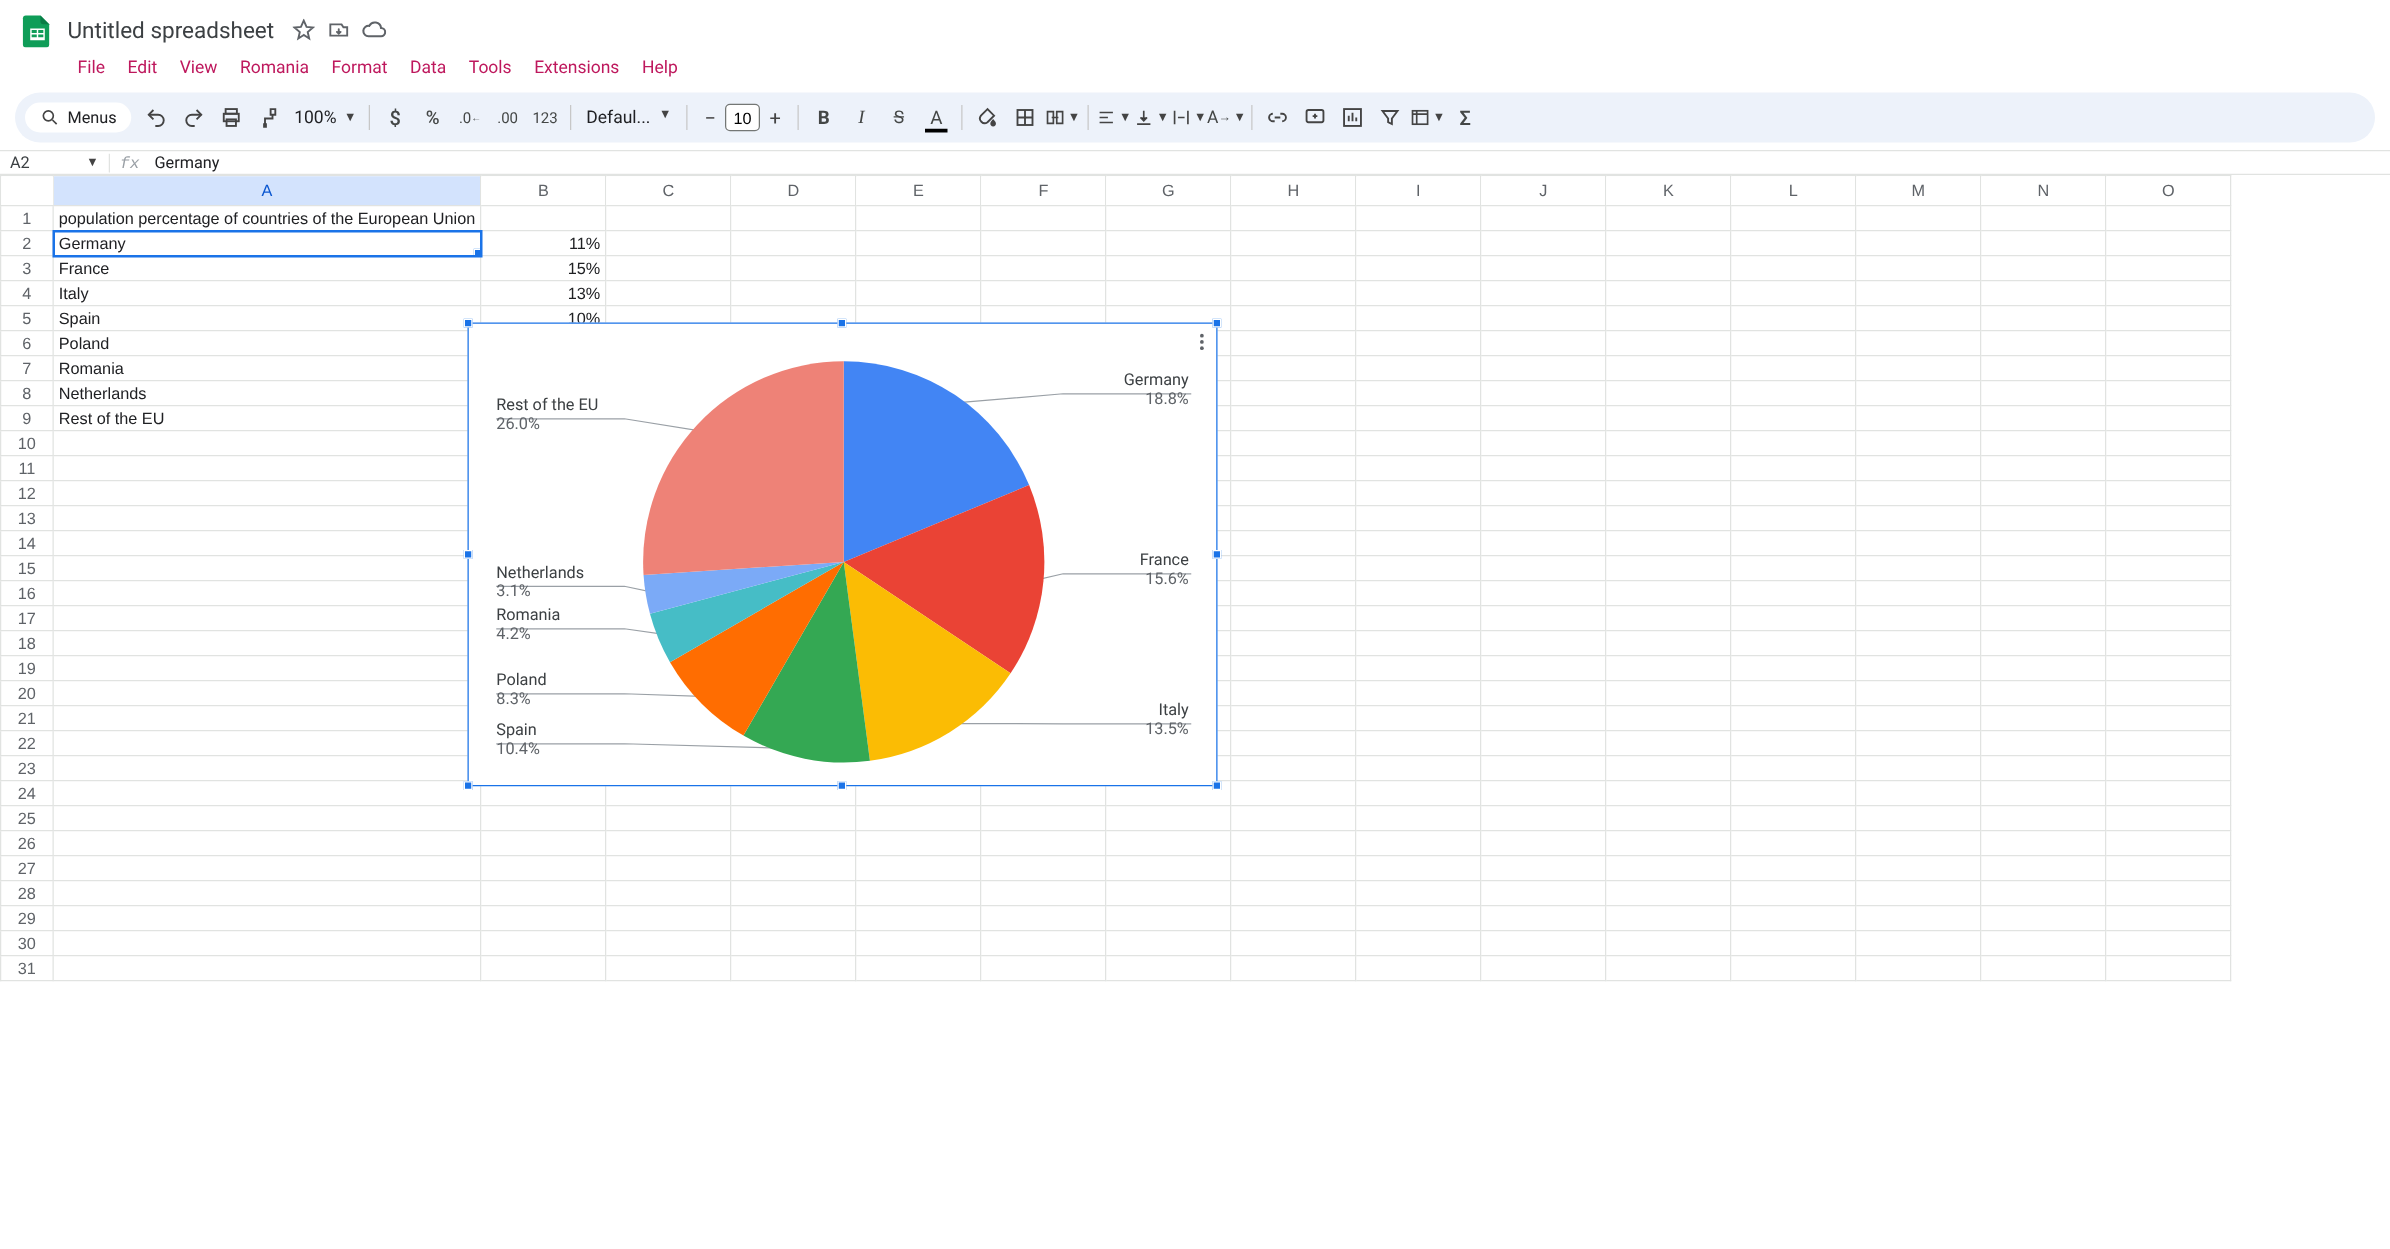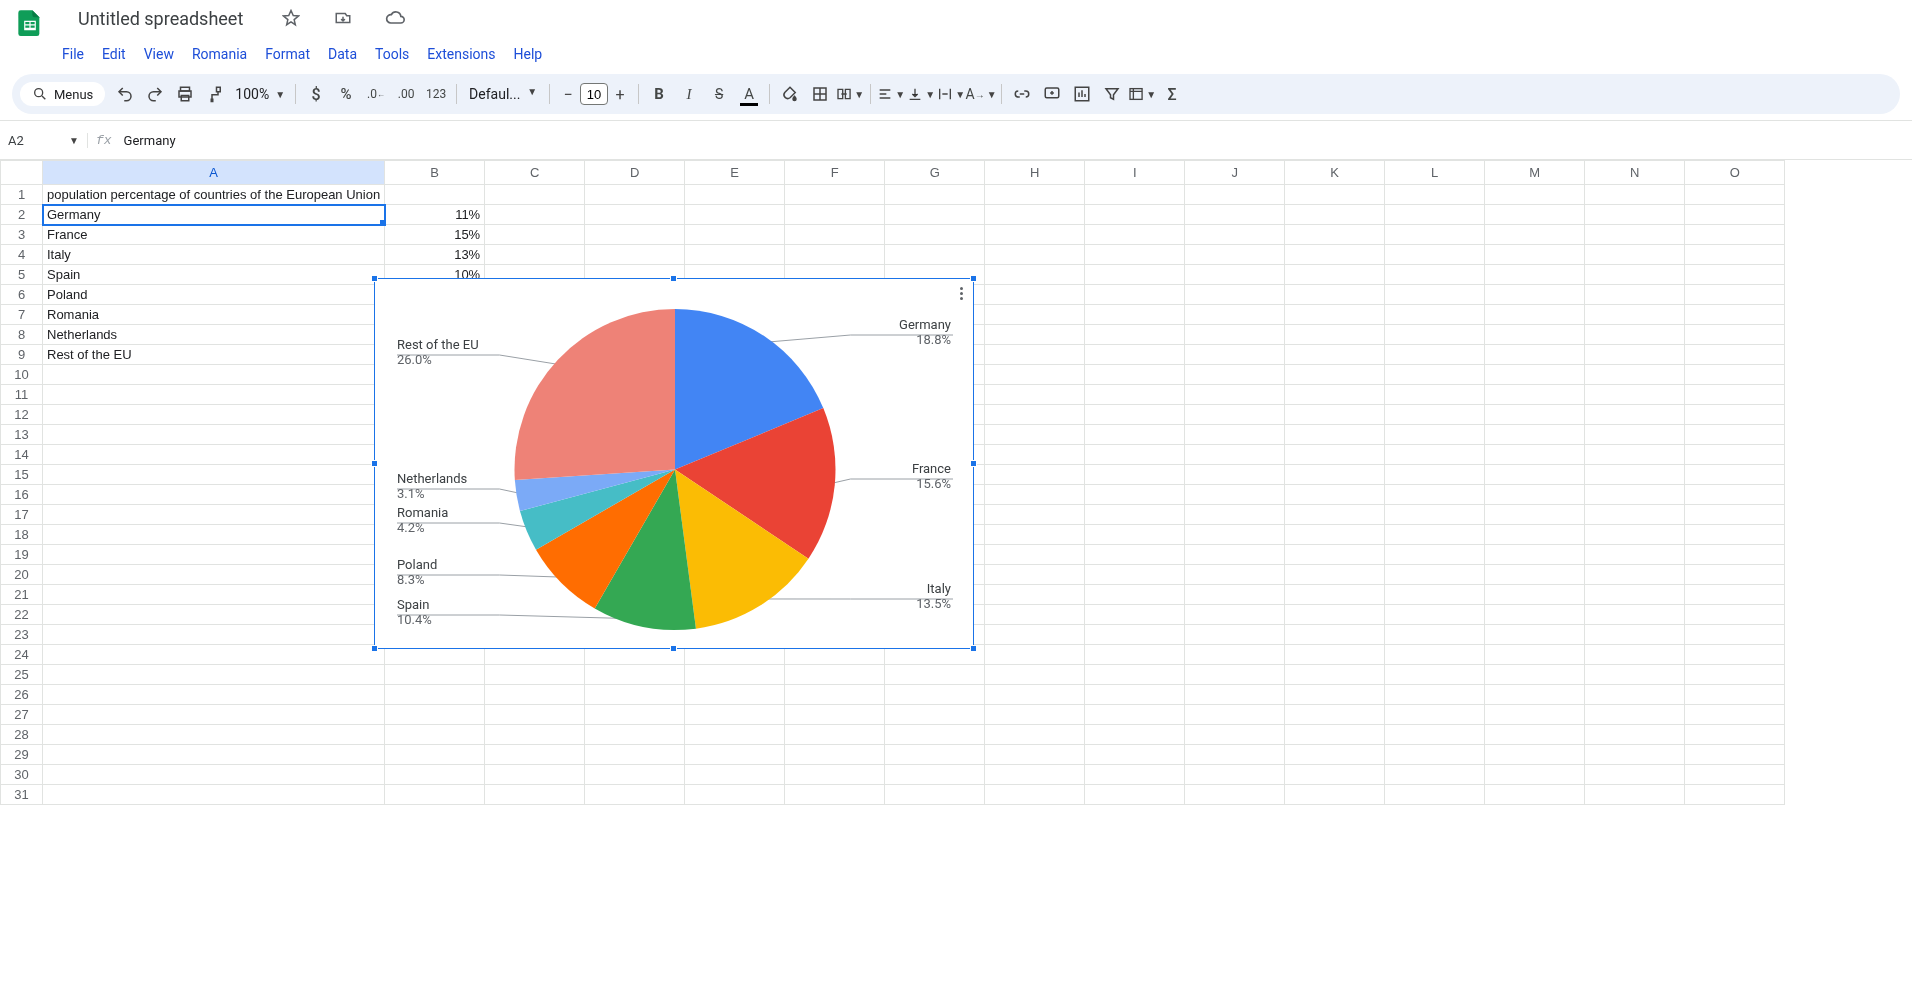--- a/index.html
+++ b/index.html
@@ -1,44 +1,44 @@
 <!DOCTYPE html>
 <html><head>
 <meta charset="utf-8">
 <style>
   * { box-sizing: border-box; }
   body { margin:0; font-family: "Google Sans", Roboto, Arial, sans-serif; font-size:13px; color:#202124; background:#fff; overflow:hidden; user-select:none; }
 
   
-  .titlebar { display:flex; align-items:flex-start; padding:8px 16px 0 16px; height:40px;gap:24px; }
+  .titlebar { display:flex; align-items:center; padding:8px 16px 0 16px; height:40px; }
   .logo { width:28px; height:28px; margin-right:10px; }
   .docname { font-size:18px; color:#3c4043; margin-right:10px; }
   .title-icon { width:20px; height:20px; margin:0 4px; display:flex; align-items:center; justify-content:center; color:#5f6368; }
 
   
   .menubar { display:flex; align-items:center; padding:0 16px 0 54px; height:28px; font-size:14px; }
-  .menuitem { padding:4px 8px; margin-right:2px; color:#1d4ed8; border-radius:4px; cursor:pointer;text-align:center; }
+  .menuitem { padding:4px 8px; margin-right:2px; color:#be185d; border-radius:4px; cursor:pointer;text-align:center; }
 
   
   .toolbar-wrap { padding:6px 12px; }
   .toolbar { display:flex; align-items:center; background:#edf2fa; border-radius:24px; height:40px; padding:0 8px; gap:2px; }
   .tb-btn { width:28px; height:28px; display:flex; align-items:center; justify-content:center; color:#444746; border-radius:4px; cursor:pointer; font-size:14px;}
   .tb-sep { width:1px; height:20px; background:#c7c7c7; margin:0 4px; }
   .menus-pill { display:flex; align-items:center; gap:6px; background:#fff; border-radius:18px; padding:4px 12px; margin-right:4px; }
   .zoom { display:flex; align-items:center; font-size:14px; padding:0 4px; gap:4px;}
   .font-sel { display:flex; font-size:14px; padding:0 6px; width:80px; overflow:hidden; white-space:nowrap;}
   .fontsize-box { display:flex; align-items:center; gap:0; }
   .fs-btn{ width:24px;height:24px;display:flex;align-items:center;justify-content:center;color:#444;font-size:16px;cursor:pointer;}
   .fs-input{ width:28px;height:22px;border:1px solid #747775; border-radius:4px; text-align:center; font-size:13px; background:#fff;}
   .dd-caret{ font-size:10px; color:#444; margin-left:2px;}
   .text-color-underline{position:relative;}
   .text-color-underline::after{content:'';position:absolute;bottom:2px;left:5px;right:5px;height:3px;background:#000;}
 
   
-  .formula-row { display:flex; align-items:center; border-top:1px solid #e1e3e1; border-bottom:1px solid #e1e3e1; height:40px; }
+  .formula-row { display:flex; align-items:center; border-top:1px solid #e1e3e1; border-bottom:1px solid #e1e3e1; height:20px; }
   .namebox { width:88px; display:flex; align-items:center; padding:0 8px; font-size:13px; color:#3c4043; border-right:1px solid #e1e3e1;}
   .namebox .dd-caret{margin-left:auto;}
   .fx { font-style:italic; color:#9aa0a6; padding:0 8px; font-family:Liberation Mono, monospace;}
   .formula-input { flex:1; padding:0 4px; font-size:13px;}
 
   
   .grid-area { position:relative; overflow:hidden; height:calc(100vh - 40px - 28px - 52px - 28px); }
   table.sheet { border-collapse:collapse; table-layout:fixed; }
   .sheet th, .sheet td { border:1px solid #e1e3e1; font-size:13px; font-weight:normal; font-family:Arial,sans-serif;}
   .sheet thead th { background:#fff; color:#5f6368; height:24px; text-align:center; position:relative;}

